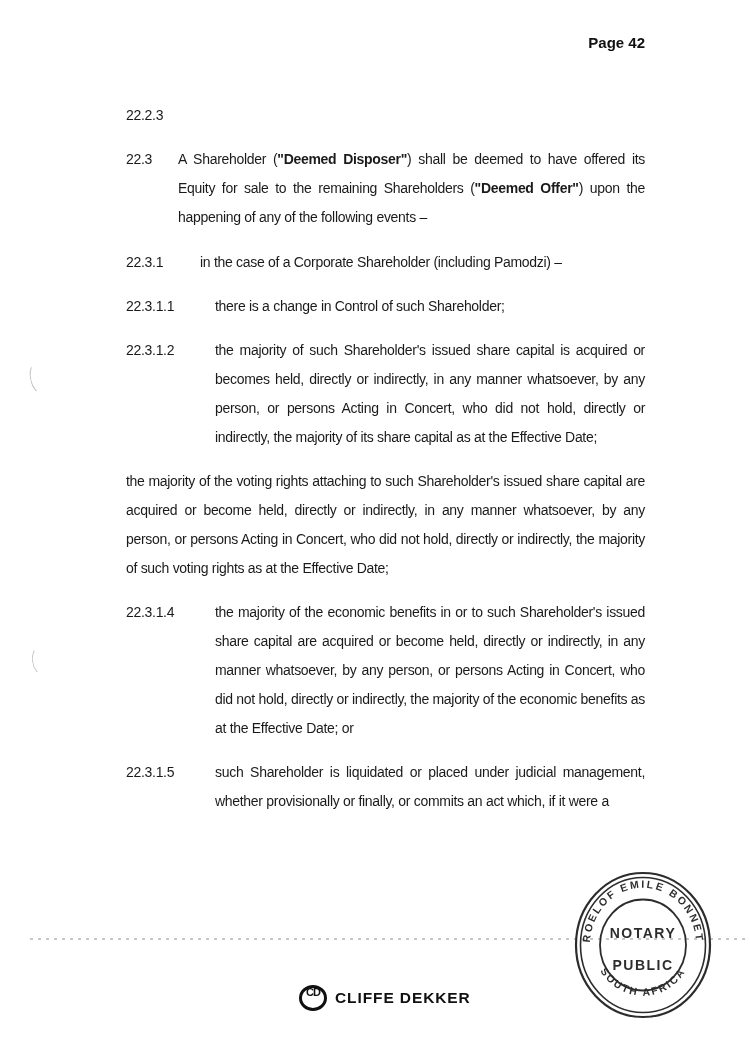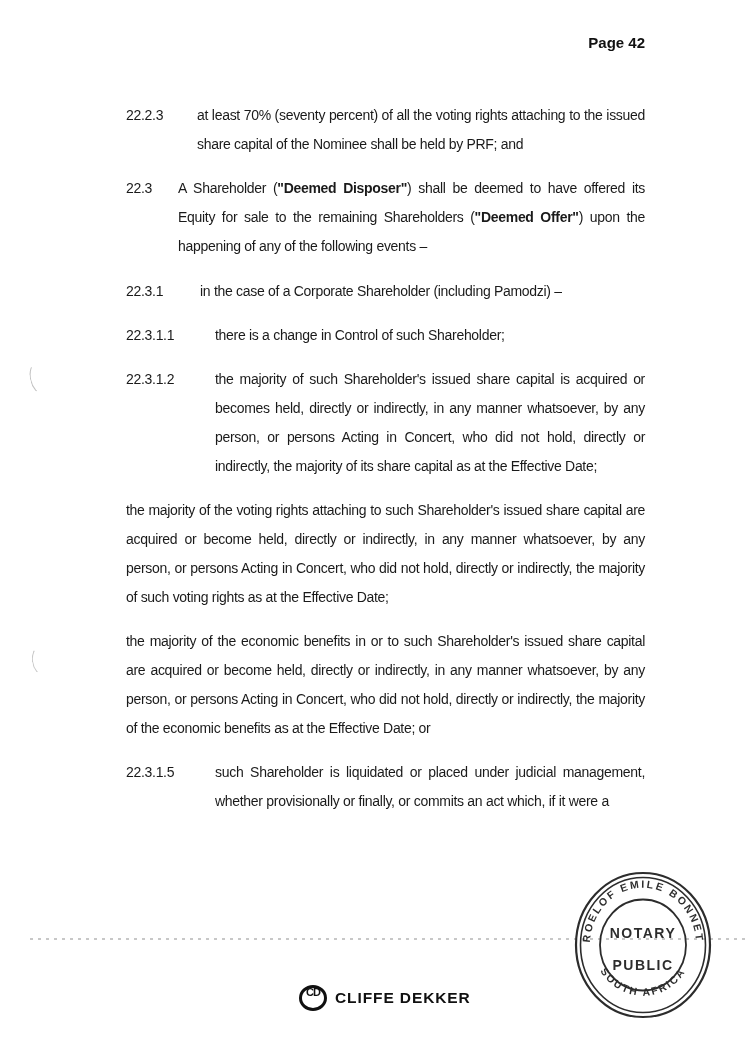--- a/index.html
+++ b/index.html
@@ -97,21 +97,20 @@
 <body>
 
 <div class="page">
 
   <div class="page-number">Page 42</div>
 
   <div class="content">
 
     <div class="clause ind-a">
       <div class="cnum">22.2.3</div>
-      <div class="cbody">at least 70% (seventy percent) of all the voting rights attaching to the issued share capital of the Nominee shall be held by PRF; and</div>
     </div>
 
 
     <div class="clause ind-b">
       <div class="cnum">22.3</div>
       <div class="cbody"><span>A Shareholder (</span><span class="b">"Deemed Disposer"</span><span>) shall be deemed to have offered its Equity for sale to the remaining Shareholders (</span><span class="b">"Deemed Offer"</span><span>) upon the happening of any of the following events –</span></div>
     </div>
 
     <div class="clause ind-c mt5">
       <div class="cnum">22.3.1</div>
@@ -126,20 +125,21 @@
     <div class="clause ind-d">
       <div class="cnum">22.3.1.2</div>
       <div class="cbody">the majority of such Shareholder's issued share capital is acquired or becomes held, directly or indirectly, in any manner whatsoever, by any person, or persons Acting in Concert, who did not hold, directly or indirectly, the majority of its share capital as at the Effective Date;</div>
     </div>
 
     <div class="clause ind-d">
       <div class="cbody">the majority of the voting rights attaching to such Shareholder's issued share capital are acquired or become held, directly or indirectly, in any manner whatsoever, by any person, or persons Acting in Concert, who did not hold, directly or indirectly, the majority of such voting rights as at the Effective Date;</div>
     </div>
 
     <div class="clause ind-d">
+      <div class="cnum">22.3.1.4</div>
       <div class="cbody">the majority of the economic benefits in or to such Shareholder's issued share capital are acquired or become held, directly or indirectly, in any manner whatsoever, by any person, or persons Acting in Concert, who did not hold, directly or indirectly, the majority of the economic benefits as at the Effective Date; or</div>
     </div>
 
     <div class="clause ind-d">
       <div class="cnum">22.3.1.5</div>
       <div class="cbody">such Shareholder is liquidated or placed under judicial management, whether provisionally or finally, or commits an act which, if it were a</div>
     </div>
 
   </div>
 

